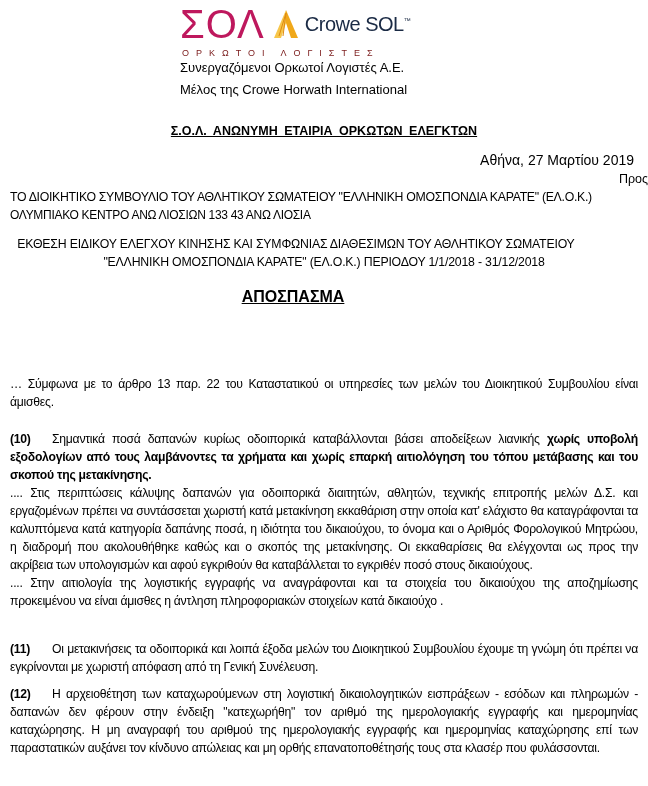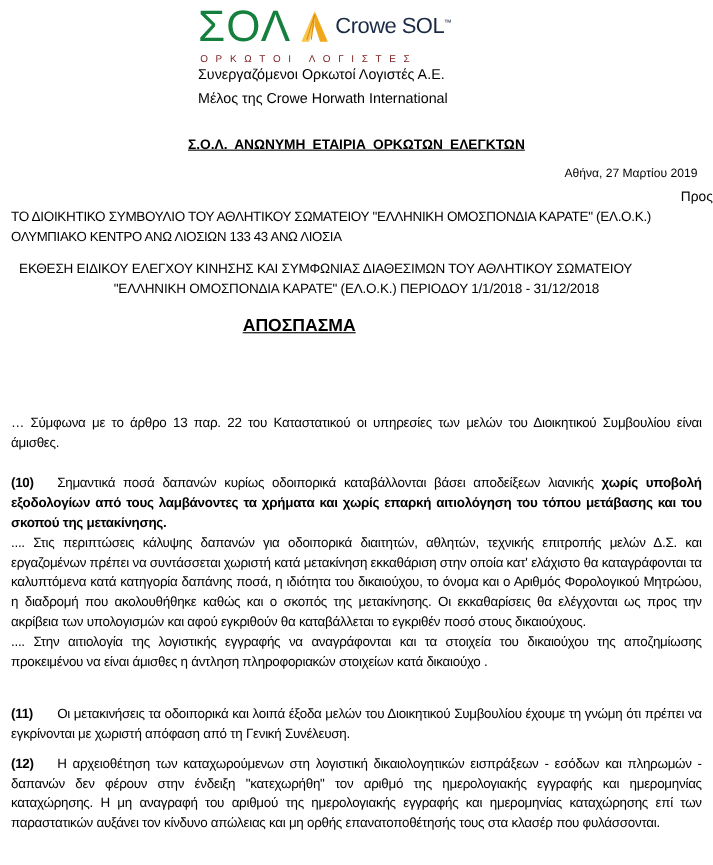--- a/index.html
+++ b/index.html
@@ -1,33 +1,33 @@
 <!DOCTYPE html>
 <html><head>
 <meta charset="utf-8">
 <style>
   html, body { margin:0; padding:0; background:#ffffff; }
   body { width:648px; height:786px; overflow:hidden; position:relative; font-family:"Liberation Sans", "DejaVu Sans", sans-serif; color:#000; }
   .page { position:absolute; left:0; top:0; width:648px; height:786px; }
   .logo-row { position:absolute; left:180px; top:4px; height:40px; display:flex; align-items:center; }
-  .logo-sol { font-family:"Liberation Sans", sans-serif; font-size:40px; color:#15803d; letter-spacing:1px; line-height:40px; }
+  .logo-sol { font-family:"Liberation Sans", sans-serif; font-size:40px; color:#be185d; letter-spacing:1px; line-height:40px; }
   .logo-mark { margin-left:8px; width:26px; height:30px; }
   .logo-crowe { margin-left:6px; font-size:20px; color:#1a2a44; letter-spacing:-0.5px; }
   .logo-crowe sup { font-size:7px; }
   .logo-sub { position:absolute; left:182px; top:48px; font-size:9px; letter-spacing:7px; color:#7a1a1a; }
   .firm1 { position:absolute; left:180px; top:60px; font-size:13px; }
   .firm2 { position:absolute; left:180px; top:82px; font-size:13px; }
   .company { position:absolute; left:0; width:648px; top:124px; text-align:center; font-size:12.5px; font-weight:bold; text-decoration:underline; word-spacing:3px; }
-  .date { position:absolute; right:14px; top:152px; font-size:11px; }
+  .date { position:absolute; right:14px; top:152px; font-size:14px; }
   .to { position:absolute; left:0; width:648px; top:172px; text-align:right; font-size:12.5px; }
   .recip1 { position:absolute; left:10px; top:190px; font-size:12.3px; letter-spacing:-0.3px; white-space:nowrap; }
   .recip2 { position:absolute; left:10px; top:208px; font-size:12px; letter-spacing:-0.3px; white-space:nowrap; }
   .rep1 { position:absolute; left:0; width:592px; top:237px; text-align:center; font-size:12.3px; letter-spacing:-0.2px; white-space:nowrap; }
   .rep2 { position:absolute; left:0; width:648px; top:255px; text-align:center; font-size:12.3px; letter-spacing:-0.2px; white-space:nowrap; }
-  .excerpt { position:absolute; left:0; width:544px; top:288px; text-align:center; font-size:16px; font-weight:bold; text-decoration:underline; }
+  .excerpt { position:absolute; left:0; width:544px; top:288px; text-align:center; font-size:16px; font-weight:bold; text-decoration:underline;padding-left:21px; }
   .para { position:absolute; left:10px; width:628px; font-size:12.2px; line-height:18px; text-align:justify; letter-spacing:-0.25px; }
   .para b { font-weight:bold; }
   .u { text-decoration:underline; }
   .num { font-weight:bold; display:inline-block; width:42px; }
   .p15 { top:321px; }
   .p15b { top:375px; }
   .p10 { top:430px; }
   .p11 { top:640px; }
   .p12 { top:685px; }
 </style>

